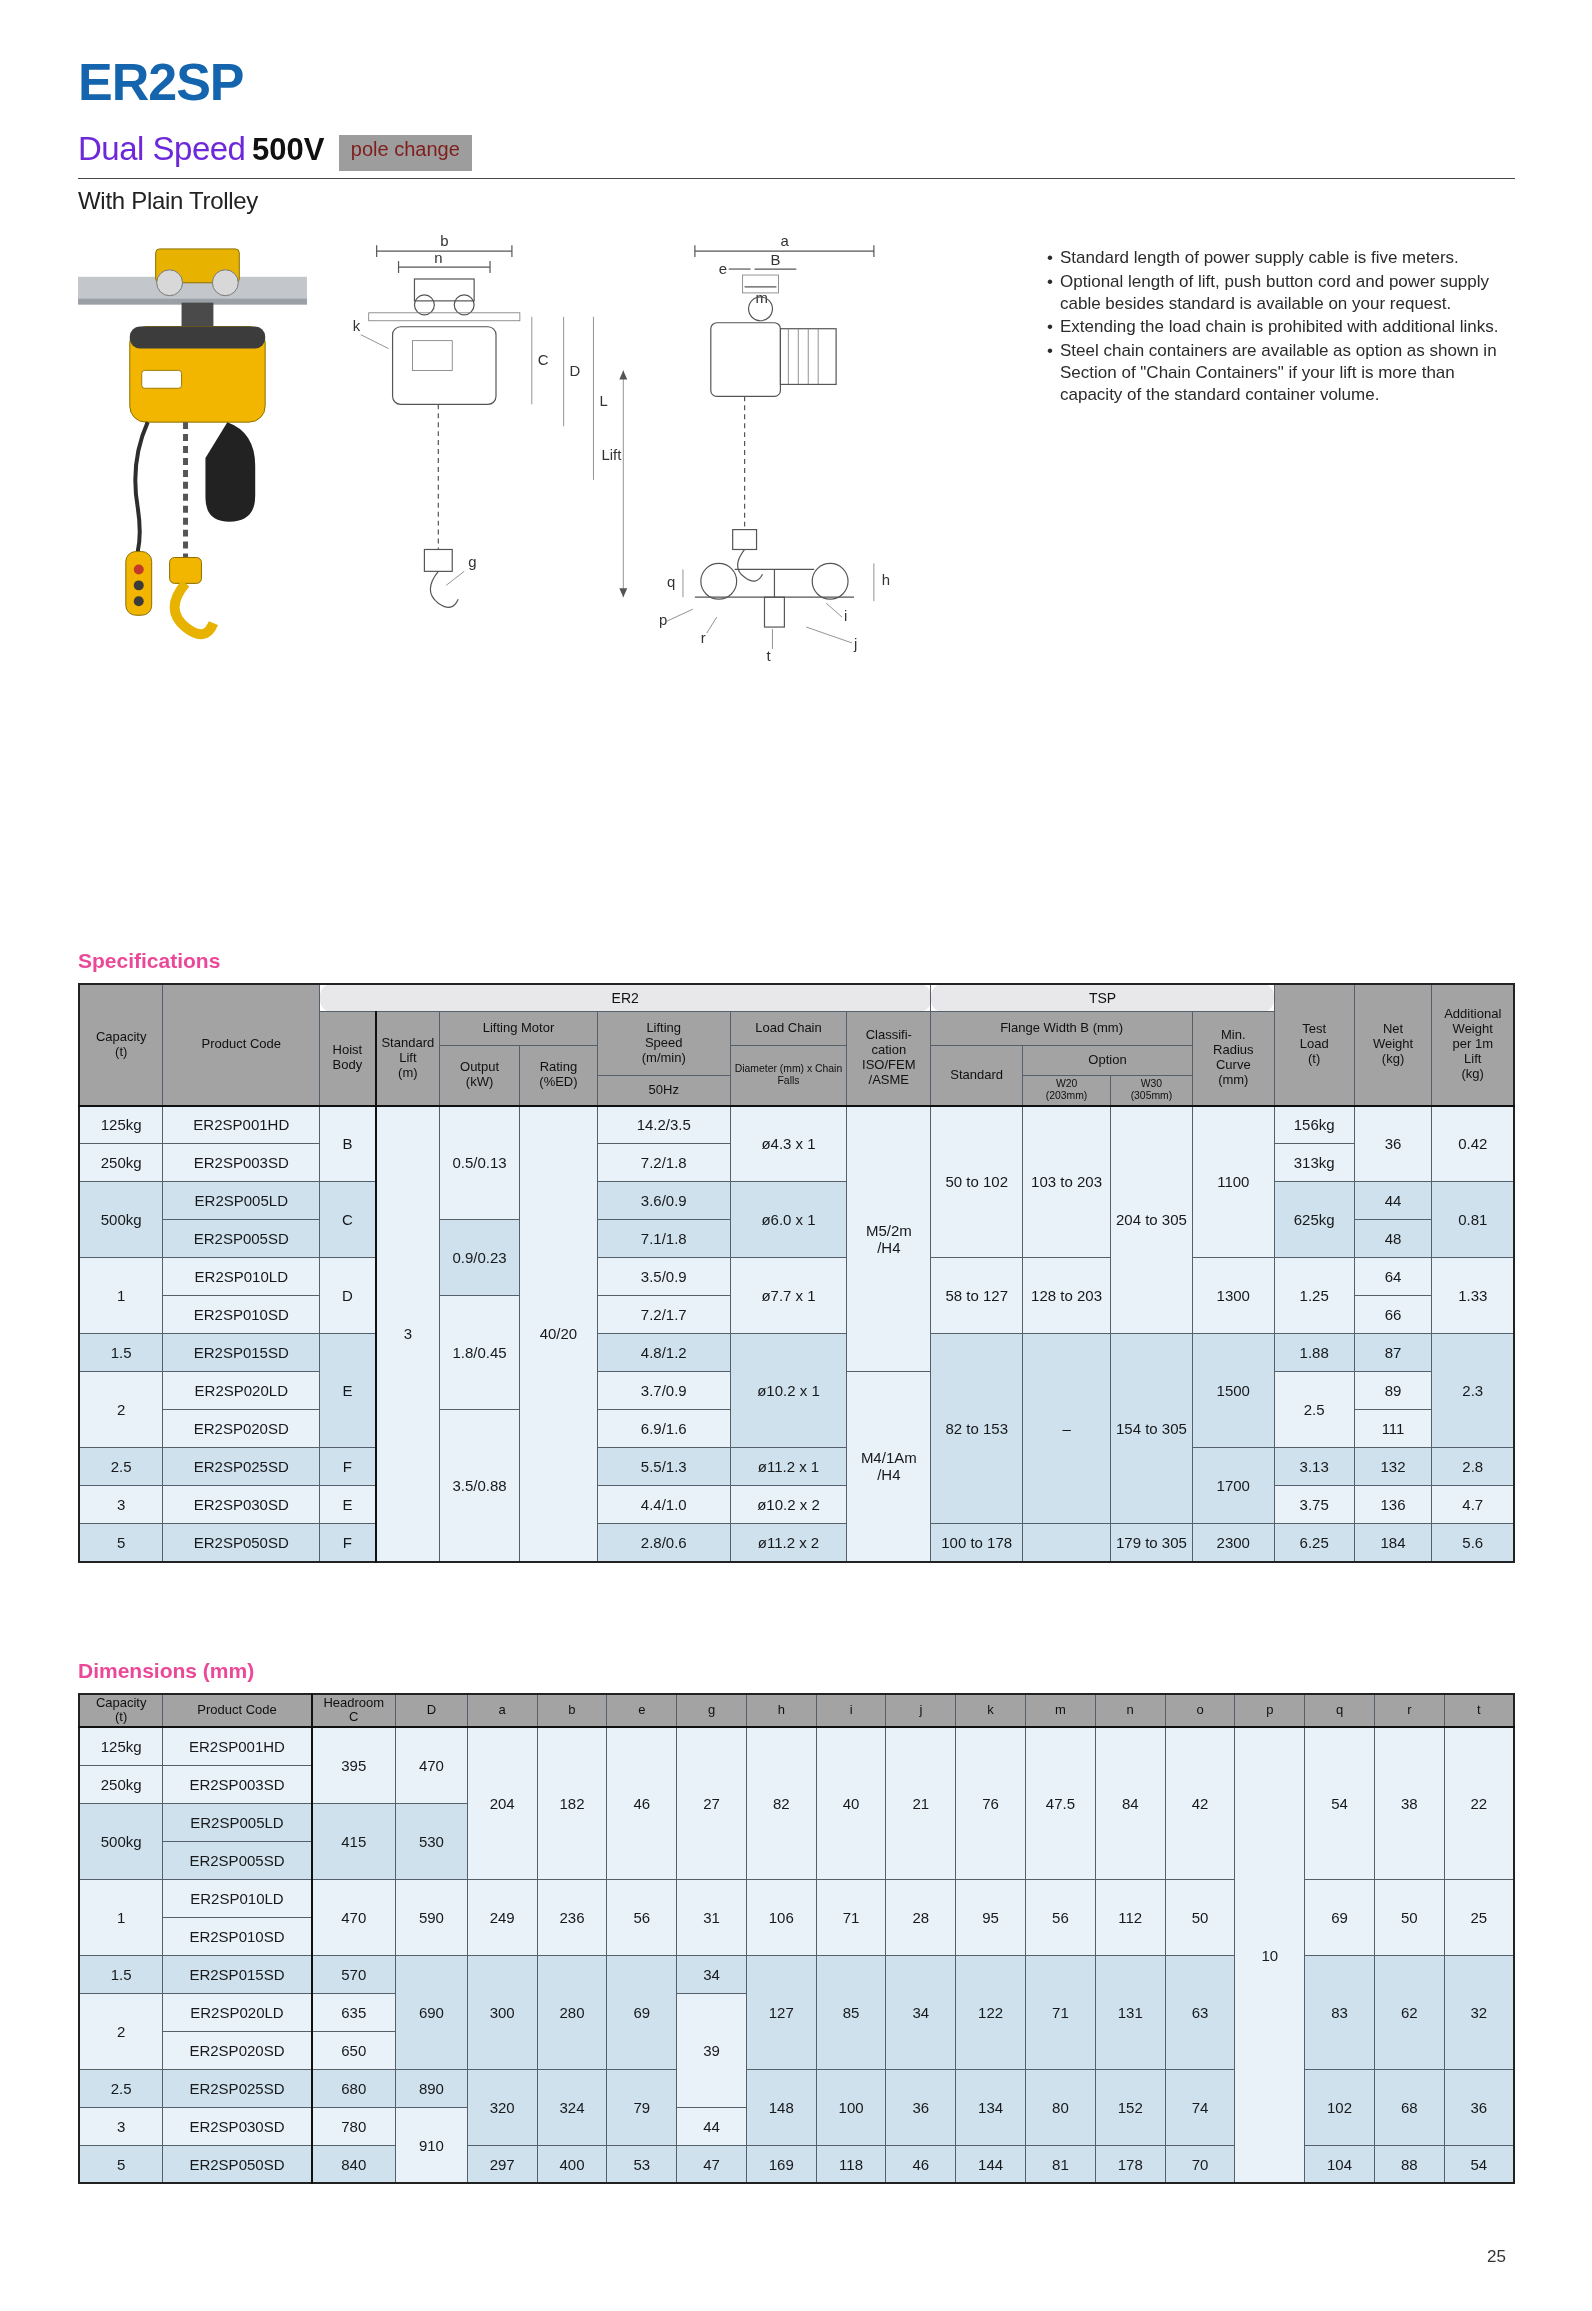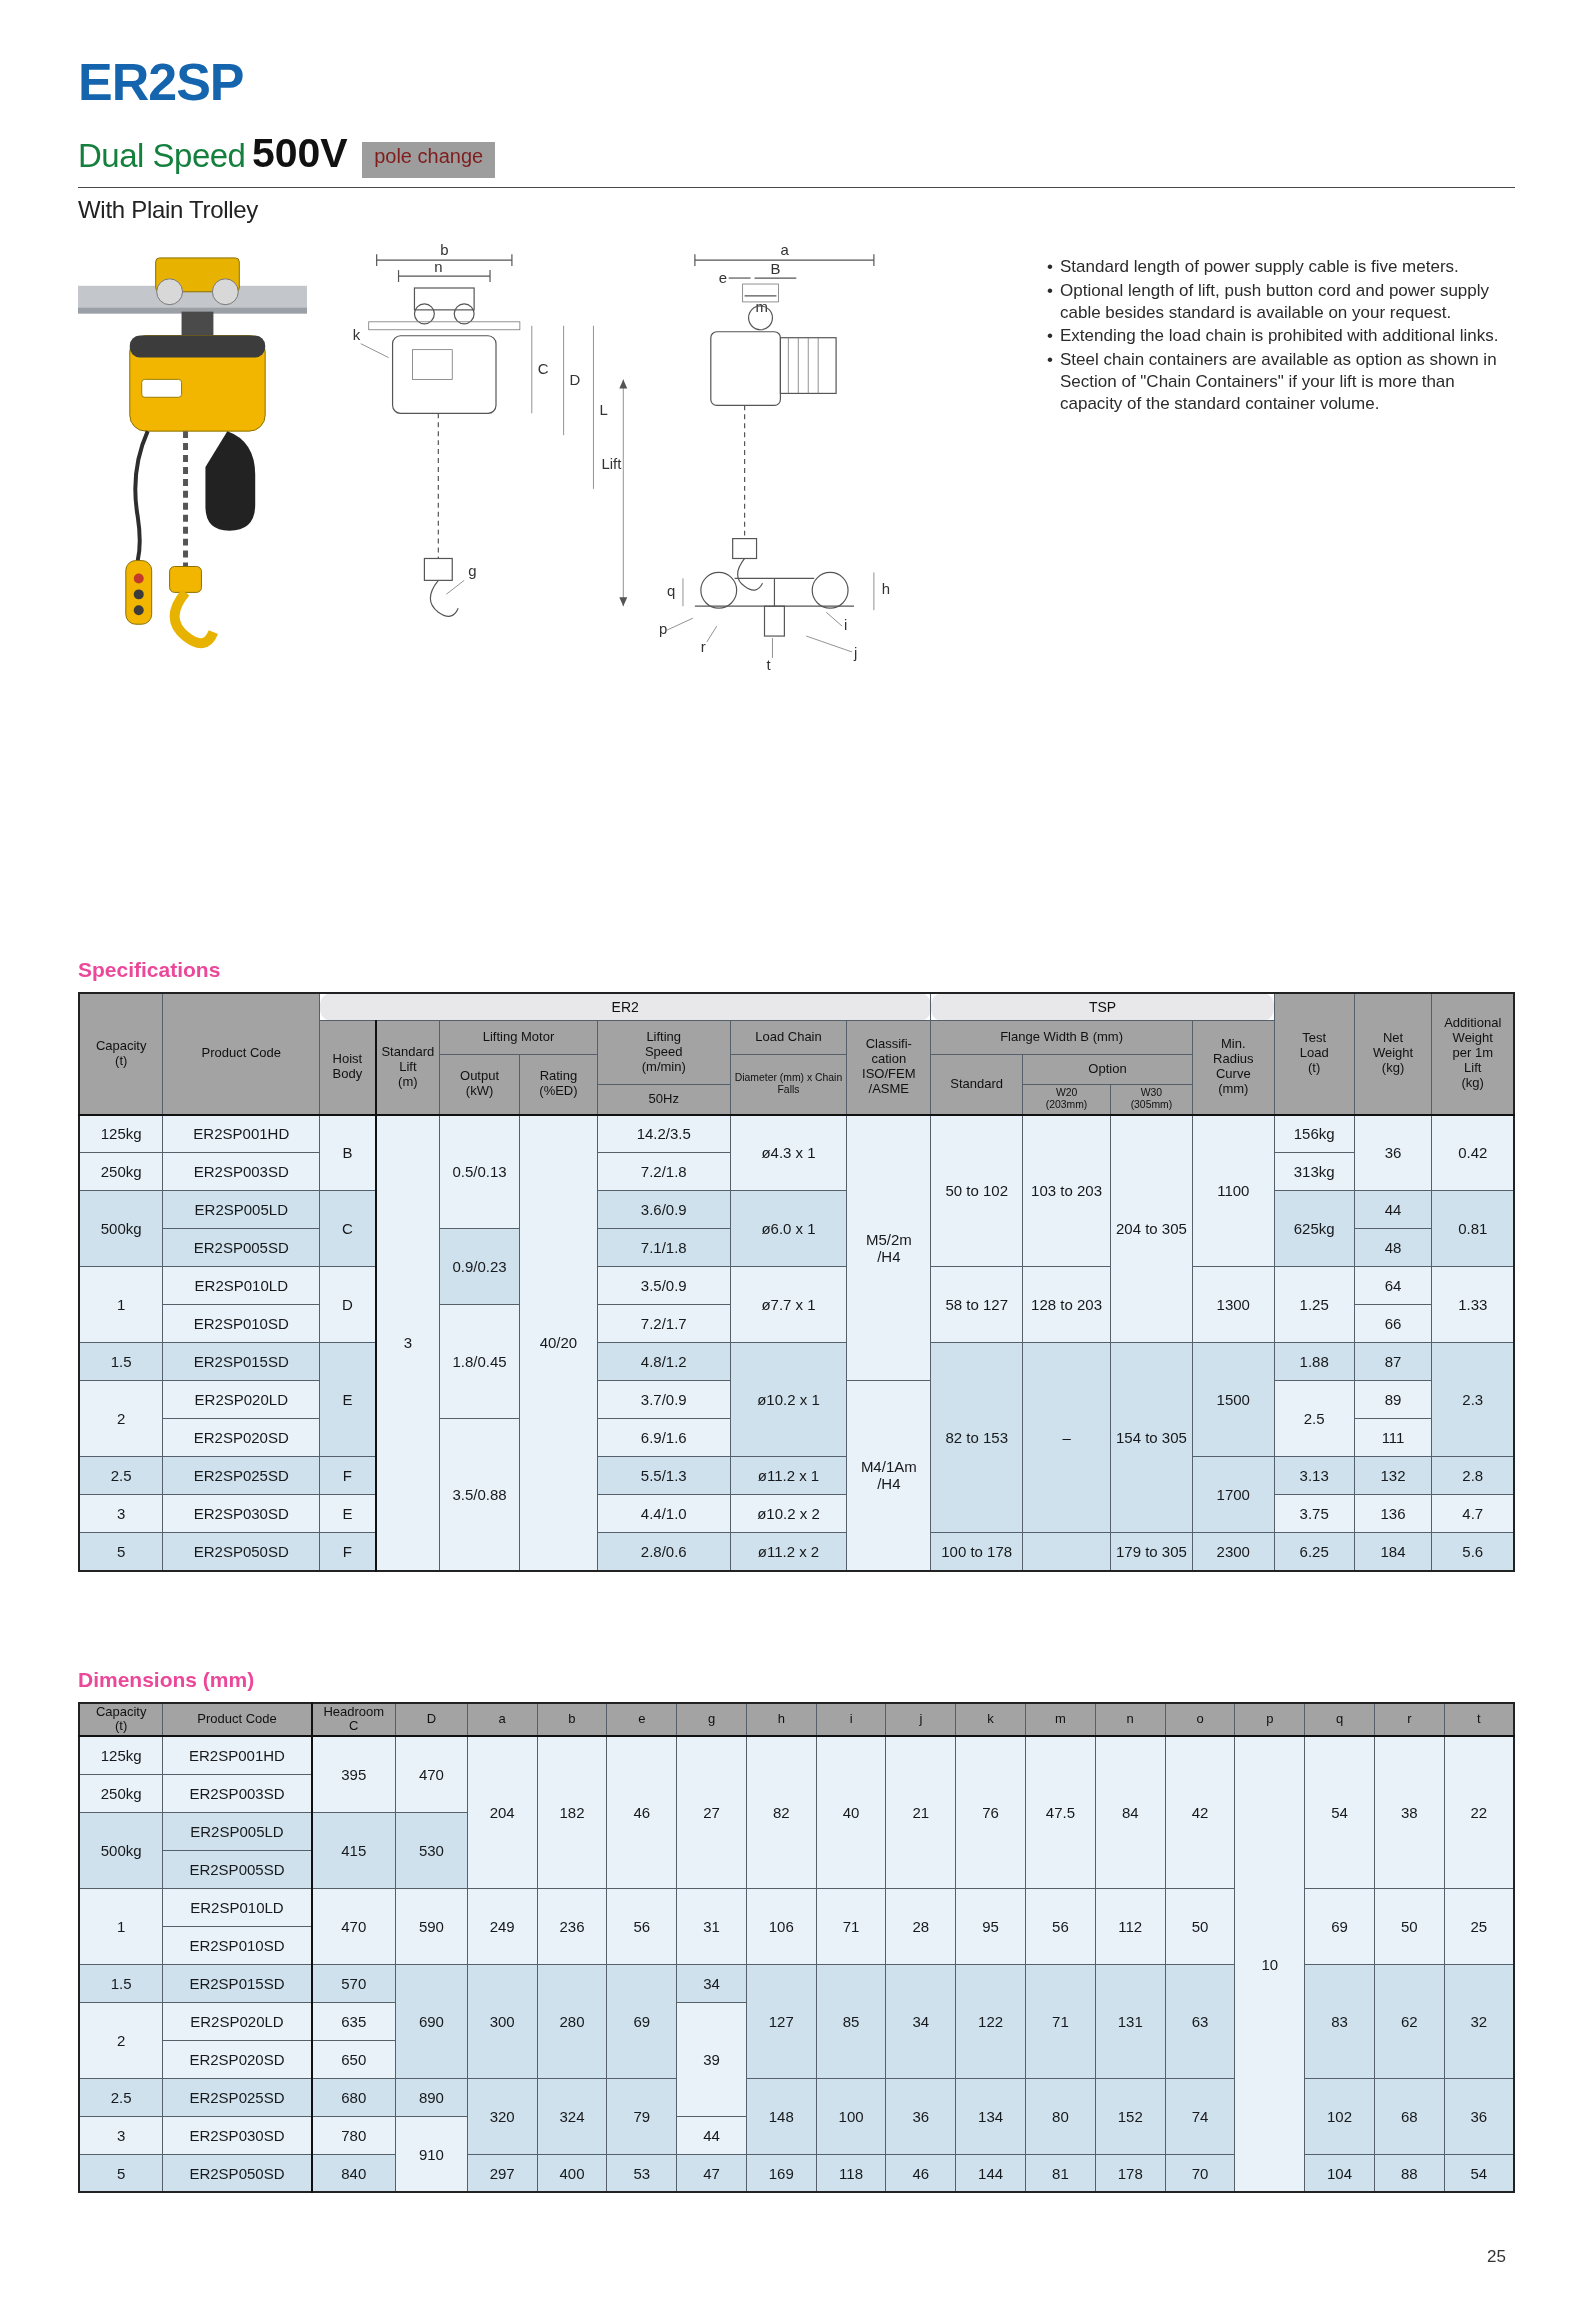--- a/index.html
+++ b/index.html
@@ -6,22 +6,22 @@
   body{
     width:1592px;height:2311px;position:relative;background:#ffffff;
     font-family:"Liberation Sans",sans-serif;color:#1a1a1a;
     -webkit-font-smoothing:antialiased;
   }
   .wrap{padding:56px 78px 0 78px;width:1437px;}
 
   
   .title-row{display:flex;align-items:baseline;gap:22px;flex-direction:column;}
   .model{font-size:52px;font-weight:bold;color:#1565ae;letter-spacing:-1px;line-height:1;}
-  .t-main{font-size:33px;font-weight:500;color:#15803d;letter-spacing:-0.5px;}
-  .t-volt{font-size:41px;font-weight:800;color:#111;margin-left:2px;}
+  .t-main{font-size:33px;font-weight:500;color:#6d28d9;letter-spacing:-0.5px;}
+  .t-volt{font-size:31px;font-weight:800;color:#111;margin-left:2px;}
   .badge{background:#9d9d9d;color:#7f1d1d;font-size:20px;padding:3px 12px 11px 12px;margin-left:10px;position:relative;top:-4px;}
   .hr{border-top:1.5px solid #4a4a4a;margin-top:10px;}
   .subtitle{font-size:24px;color:#222;margin-top:8px;letter-spacing:-0.3px;}
 
   
   .figure-row{display:flex;margin-top:16px;}
   .photo-box{width:229px;flex:none;}
   .diagram-box{width:716px;flex:none;margin-left:10px;}
   .notes{width:468px;flex:none;margin-left:14px;font-size:17px;line-height:1.28;color:#2b2b2b;}
   .notes ul{margin:16px 0 0 0;padding:0;list-style:none;}

